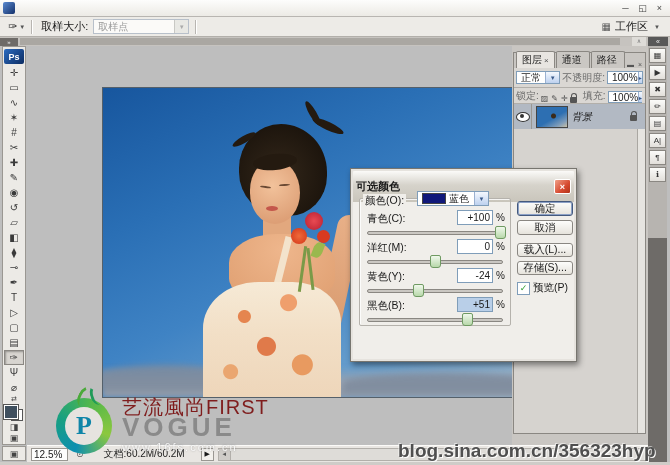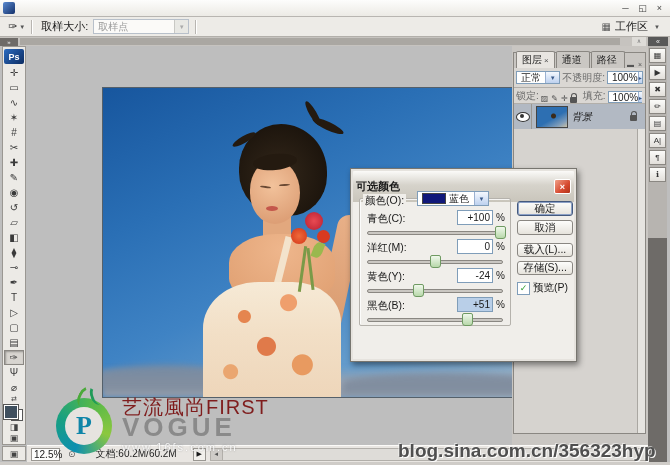--- a/index.html
+++ b/index.html
@@ -150,21 +150,21 @@
   .chk{width:11px;height:11px;background:#fff;border:1px solid #7f9db9;display:flex;align-items:center;justify-content:center;
        font-size:9px;color:#2e9e2e;font-weight:bold;}
   .methodrow{position:absolute;left:14px;top:171px;display:flex;align-items:center;gap:7px;font-size:10.5px;}
   .radiowrap{display:flex;align-items:center;gap:3px;}
   .radio{width:11px;height:11px;border:1px solid #7f9db9;border-radius:50%;background:#fff;position:relative;box-sizing:border-box;}
   .radiowrap.active .radio::after{content:'';position:absolute;left:2px;top:2px;width:5px;height:5px;border-radius:50%;background:#2e9e2e;}
 
   
   .statusbar{left:27px;top:445px;width:621px;height:17px;background:#e9e6e2;border-top:1px solid #fbfaf8;
              display:flex;align-items:center;font-size:10px;box-sizing:border-box;z-index:25;}
-  .zoomfield{margin-left:4px;width:29px;height:13px;background:#fdfdfc;border:1px solid #9a9792;
+  .zoomfield{margin-left:4px;width:37px;height:13px;background:#fdfdfc;border:1px solid #9a9792;
              padding:0 2px;display:flex;align-items:center;box-sizing:border-box;}
   .sbicon{margin-left:8px;font-size:9px;color:#555;}
   .docinfo{margin-left:20px;}
   .sbarrow{margin-left:16px;width:13px;height:13px;border:1px solid #9a9792;background:#f2f0ec;
            display:flex;align-items:center;justify-content:center;font-size:7px;box-sizing:border-box;}
   .hscroll{margin-left:4px;flex:1;height:13px;background:#dedcd8;border:1px solid #b2afaa;position:relative;box-sizing:border-box;}
   .hleft{position:absolute;left:0;top:0;width:12px;height:100%;background:#cfccc8;border-right:1px solid #b2afaa;
          display:flex;align-items:center;justify-content:center;font-size:7px;color:#555;box-sizing:border-box;}
   .blcorner{left:2px;top:446px;width:24px;height:15px;background:#eceae6;border:1px solid #9a9792;
             display:flex;align-items:center;justify-content:center;font-size:9px;color:#444;box-sizing:border-box;z-index:26;}

